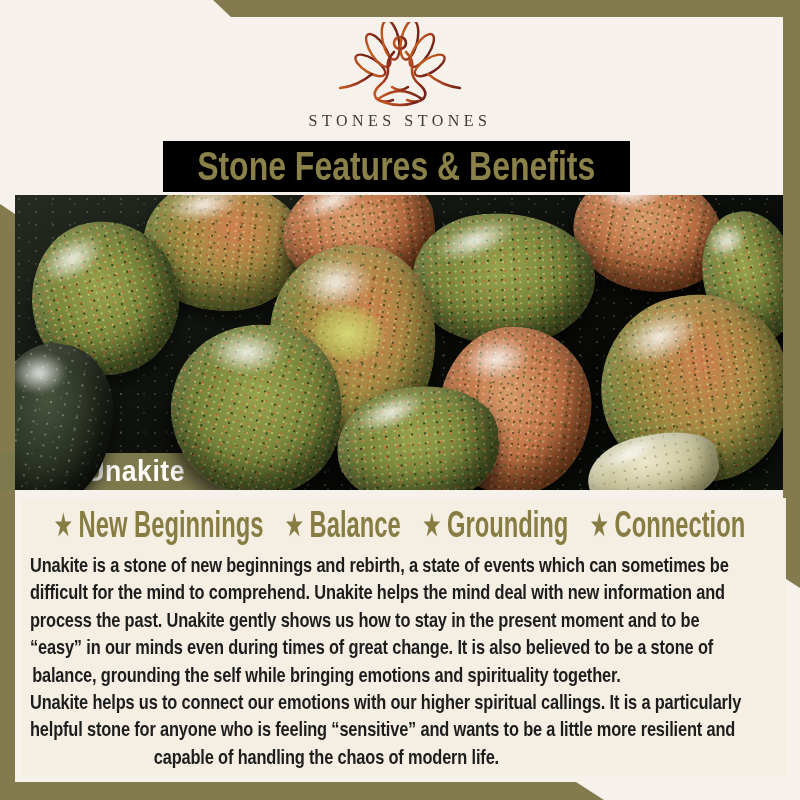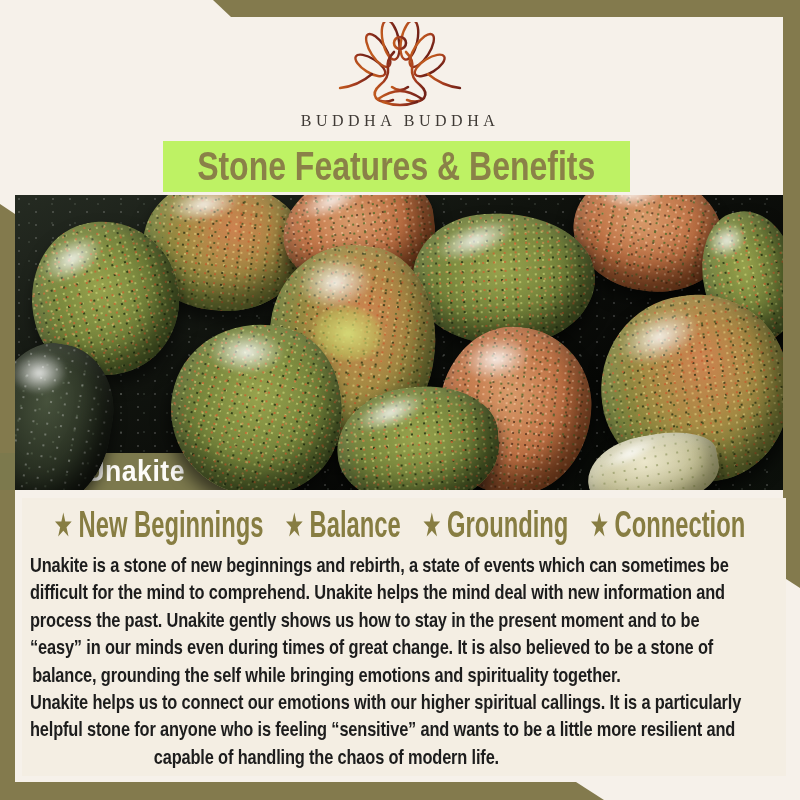--- a/index.html
+++ b/index.html
@@ -18,21 +18,21 @@
      clip-path:polygon(0 0,15px 10px,15px 596px,0 596px);}
 
   
   .logo{position:absolute;left:330px;top:22px;}
   .brand{position:absolute;left:0;top:112px;width:800px;text-align:center;
      font-family:"Liberation Serif",serif;font-size:16px;letter-spacing:4.5px;
      color:#3f3a35;font-weight:500;}
 
   
   .banner{position:absolute;left:163px;top:141px;width:467px;height:51px;
-     background:#bef264;display:flex;align-items:center;justify-content:center;}
+     background:#000000;display:flex;align-items:center;justify-content:center;}
   .banner-text{display:inline-block;font-size:41px;font-weight:bold;color:#8a8148;
      transform:scaleX(0.78);transform-origin:center;white-space:nowrap;letter-spacing:0;}
 
   
   .photo{position:absolute;left:15px;top:195px;width:768px;height:295px;overflow:hidden;
      background:
       radial-gradient(circle 1.2px at 4px 4px, rgba(255,255,255,.16) 98%, transparent) 0 0/17px 13px,
       radial-gradient(circle 1px at 9px 2px, rgba(200,215,200,.12) 98%, transparent) 5px 7px/23px 19px,
       linear-gradient(155deg,#252b22 0%,#10130e 38%,#070806 70%,#0c100b 100%);}
   .st{position:absolute;}
@@ -130,21 +130,21 @@
       </g>
       <g fill="none" stroke="url(#lg)" stroke-width="2.6" stroke-linecap="round">
         <circle cx="70" cy="21" r="6"></circle>
         <path d="M64 30 Q56 38 58 47 Q59 56 50 63 Q42 70 46 76 Q52 82 63 78"></path>
         <path d="M76 30 Q84 38 82 47 Q81 56 90 63 Q98 70 94 76 Q88 82 77 78"></path>
         <path d="M48 77 Q60 69 70 69 Q80 69 92 77"></path>
         <path d="M53 80 Q70 86 87 80"></path>
         <path d="M62 65 Q70 71 78 65"></path>
       </g>
     </svg>
-    <div class="brand">BUDDHA BUDDHA</div>
+    <div class="brand">STONES STONES</div>
   </div>
 
   <div class="banner">
     <span class="banner-text">Stone Features &amp; Benefits</span>
   </div>
 
   <div class="photo">
     <div class="st st-mix" style="left:128px;top:-14px;width:162px;height:130px;transform:rotate(6deg);border-radius:46% 54% 52% 48%/52% 48% 55% 45%;z-index:1;"></div>
     <div class="st st-orange" style="left:268px;top:-20px;width:152px;height:112px;transform:rotate(-7deg);border-radius:50% 50% 46% 54%/55% 45% 50% 50%;z-index:1;"></div>
     <div class="st st-orange" style="left:558px;top:-22px;width:152px;height:118px;transform:rotate(10deg);border-radius:48% 52% 50% 50%/50% 55% 45% 50%;z-index:1;"></div>

